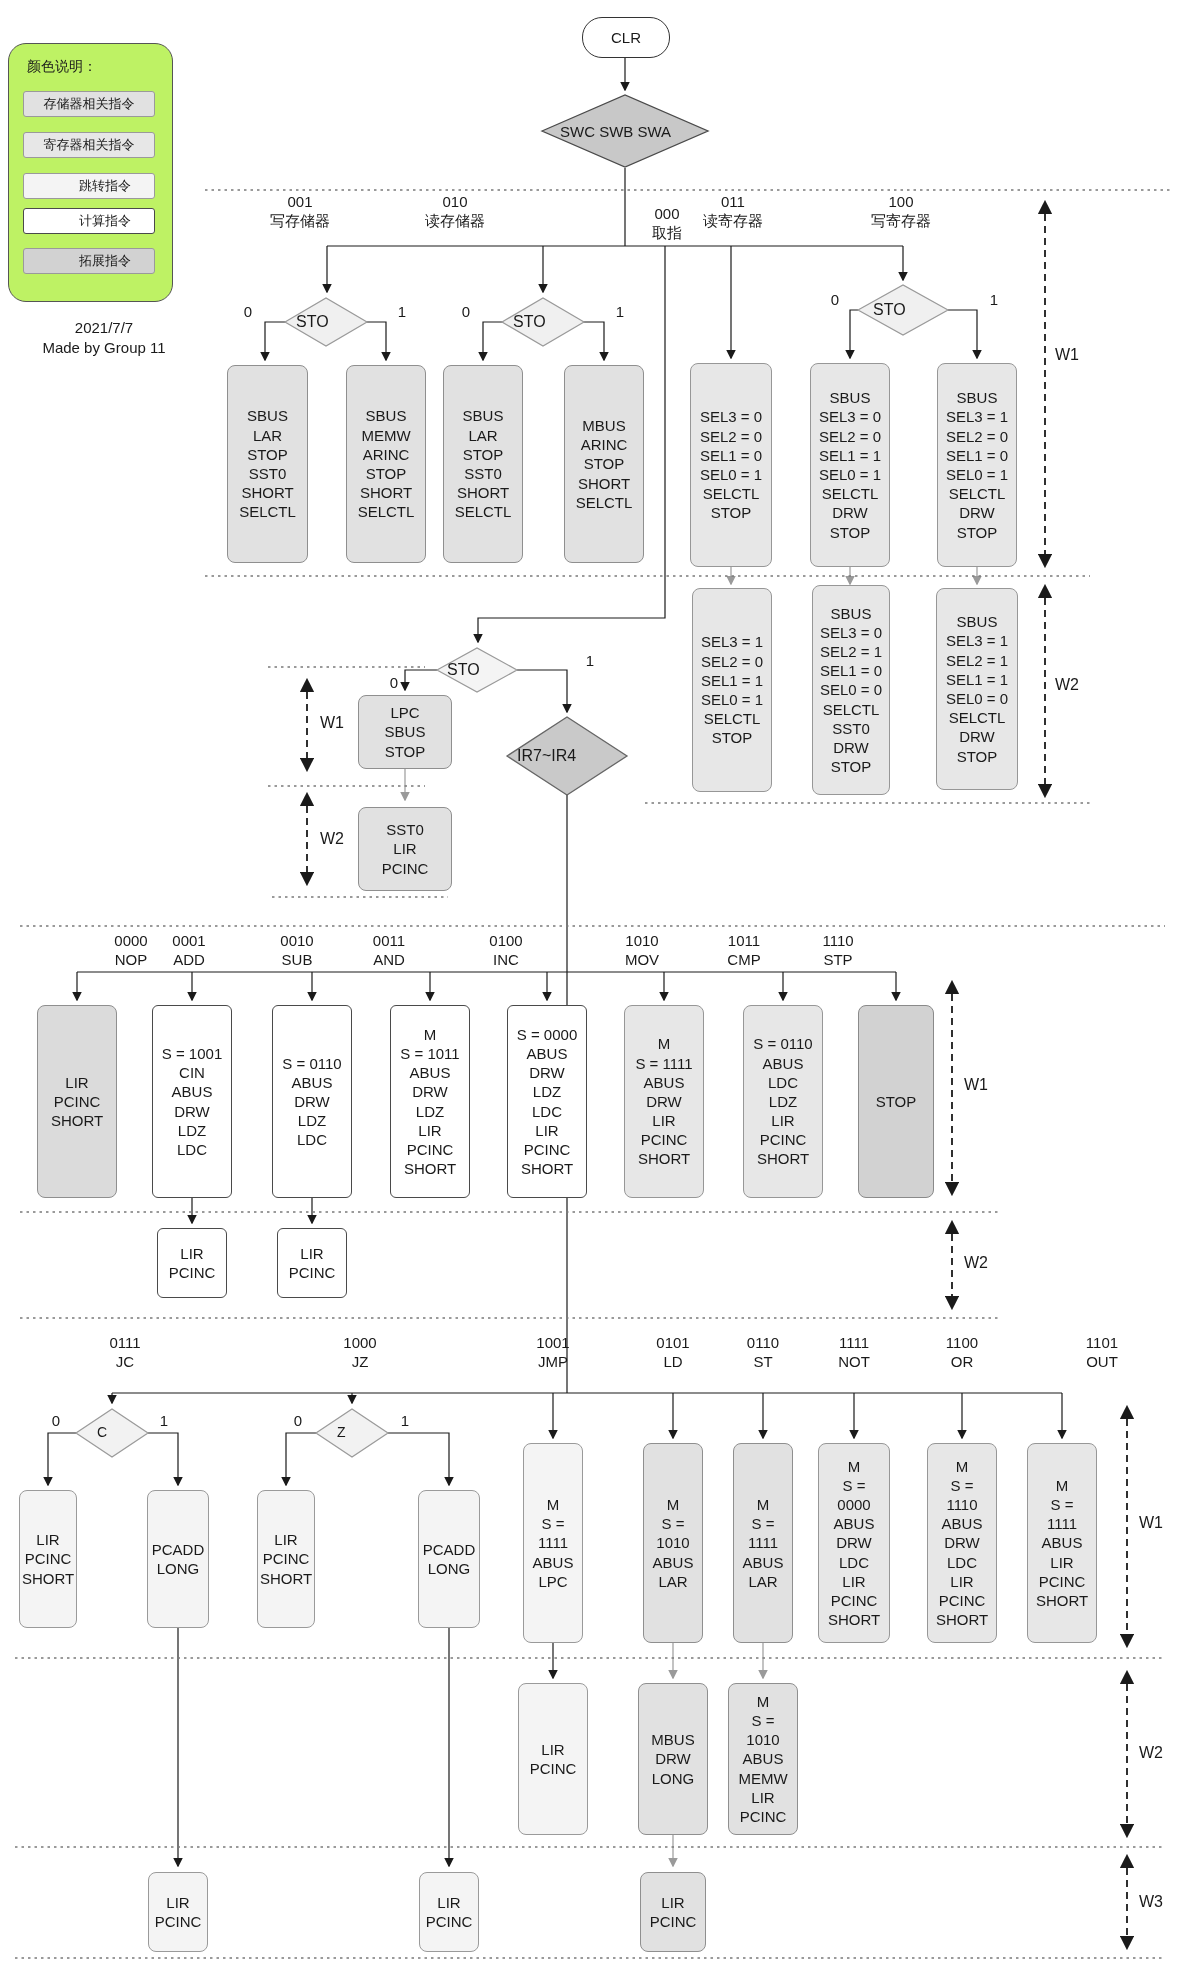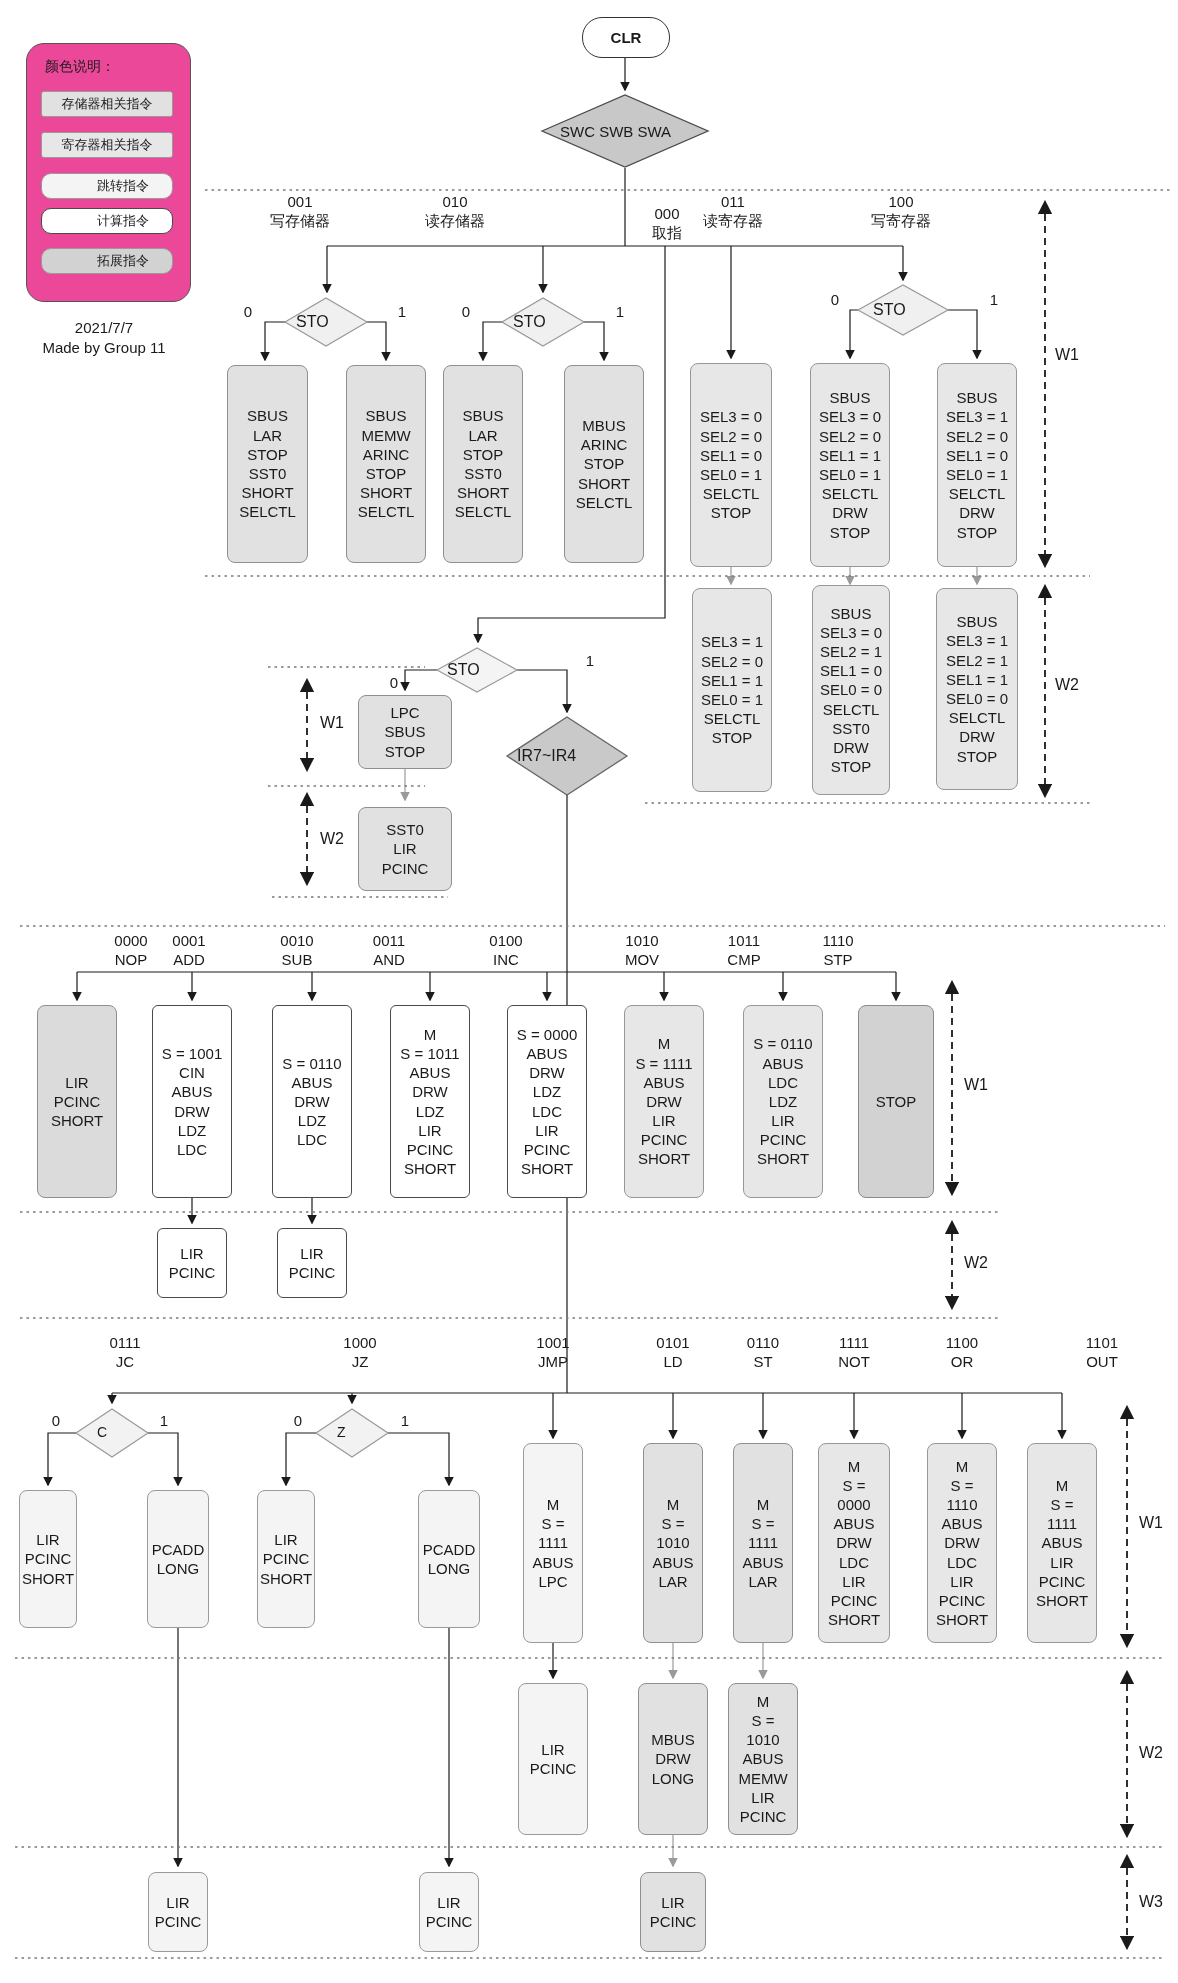--- a/index.html
+++ b/index.html
@@ -13,29 +13,29 @@
   .reg{background:#e7e7e7;border-color:#979797;}
   .jump{background:#f4f4f4;border-color:#9a9a9a;}
   .comp{background:#ffffff;border:1.5px solid #4a4a4a;border-radius:6px;}
   .ext{background:#d2d2d2;border-color:#8a8a8a;}
   .nopfill{background:#dbdbdb;border-color:#8f8f8f;}
   .dtext{position:absolute;text-align:left;font-size:16px;}
   .blabel{position:absolute;text-align:center;font-size:15px;line-height:19px;}
   .bit{position:absolute;font-size:15px;width:16px;text-align:center;}
   .wlab{position:absolute;font-size:16px;}
   .oval{position:absolute;border:1.5px solid #333;border-radius:20px;background:#fff;
-        display:flex;align-items:center;justify-content:center;font-size:15px;font-weight:bold;}
+        display:flex;align-items:center;justify-content:center;font-size:15px;}
   
-  .legendbox{position:absolute;left:26px;top:43px;width:163px;height:257px;
-             border:1.5px solid #555;border-radius:18px;background:#ec4899;}
+  .legendbox{position:absolute;left:8px;top:43px;width:163px;height:257px;
+             border:1.5px solid #555;border-radius:18px;background:#bef264;}
   .legendtitle{position:absolute;left:18px;top:14px;font-size:14px;}
   .chip{position:absolute;left:14px;width:132px;height:26px;display:flex;align-items:center;
         justify-content:center;font-size:13px;border:1px solid #9a9a9a;box-sizing:border-box;}
   .chip.sq{border-radius:3px;}
-  .chip.rd{border-radius:10px;padding-left:32px;}
+  .chip.rd{border-radius:3px;padding-left:32px;}
   .credit{position:absolute;text-align:center;font-size:15px;line-height:20px;}
 </style>
 </head>
 <body>
 
 <div id="stage">
 
   <svg id="wires" xmlns="http://www.w3.org/2000/svg">
     <defs>
       <marker id="ab" viewBox="0 0 10 10" refX="8.5" refY="5" markerWidth="8" markerHeight="8" orient="auto-start-reverse">

